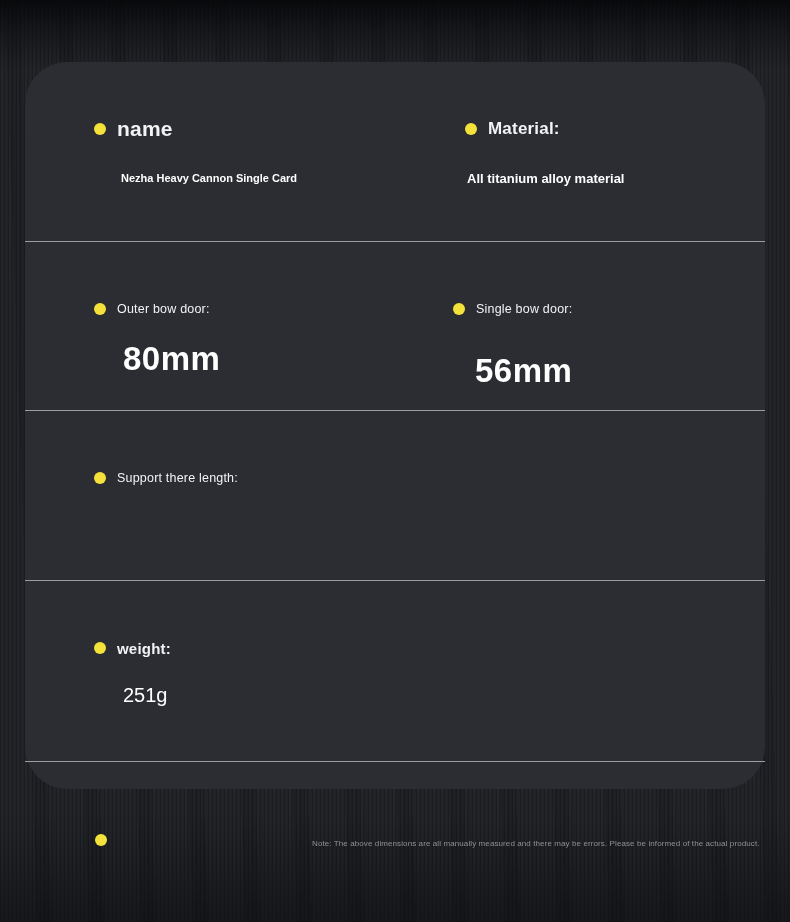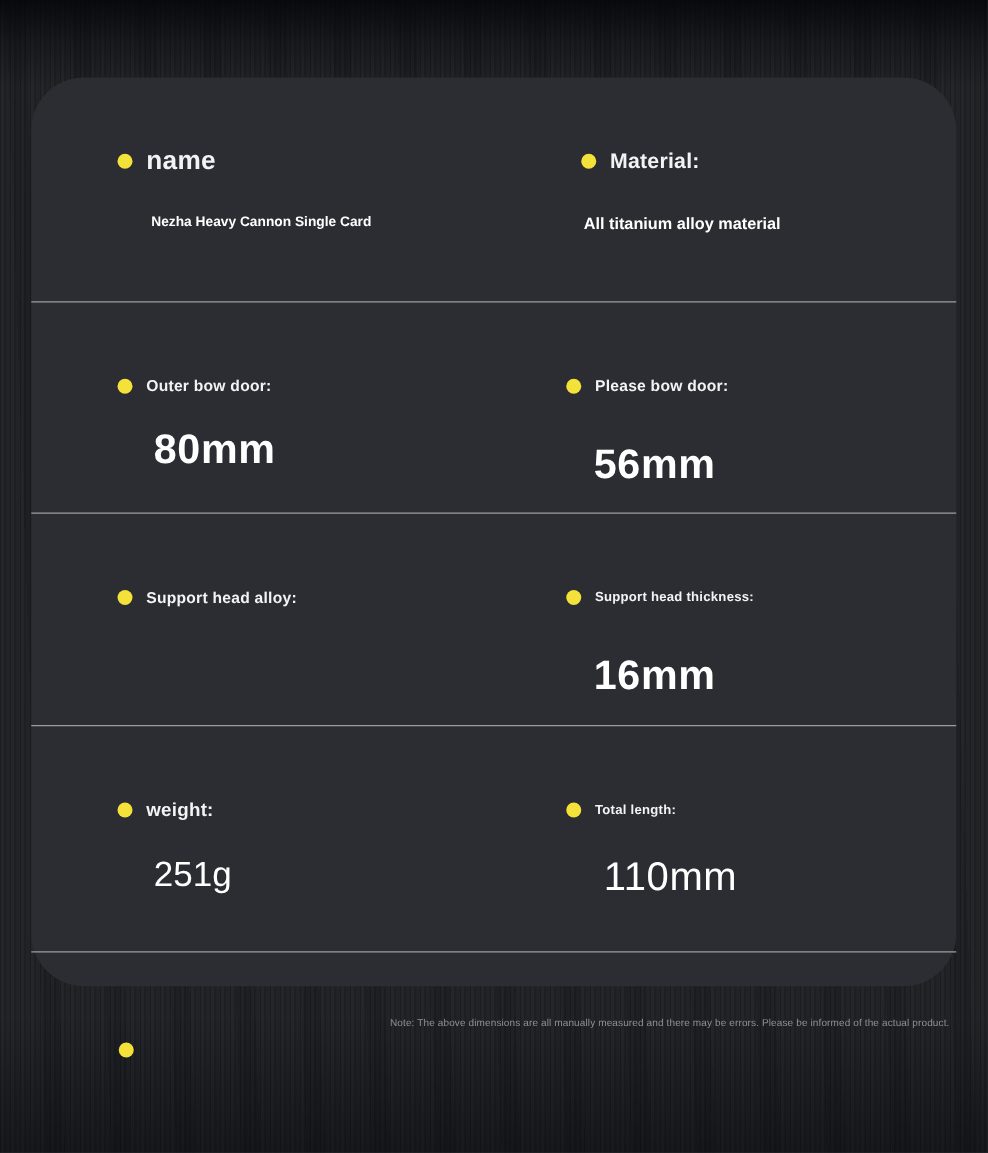--- a/index.html
+++ b/index.html
@@ -34,32 +34,32 @@
   .row-3{height:181px;}
   .cell{position:absolute;top:0;height:100%;width:320px;}
   .cell-left{left:69px;}
   .cell-right{left:428px;}
   .row-0 .cell-right{left:440px;}
   .label-line{position:absolute;top:60px;left:0;height:14px;display:flex;align-items:center;white-space:nowrap;}
   .dot{width:12px;height:12px;border-radius:50%;background:var(--accent);flex:0 0 12px;}
   .label{margin-left:11px;color:var(--text);letter-spacing:0.2px;}
   .lbl-xl{font-size:21px;font-weight:700;}
   .lbl-lg{font-size:17px;font-weight:700;}
-  .lbl-md{font-size:12.5px;font-weight:700;}
+  .lbl-md{font-size:12.5px;font-weight:400;}
   .lbl-sm{font-size:10.5px;font-weight:700;}
   .lbl-w{font-size:15px;font-weight:600;}
   .value{position:absolute;white-space:nowrap;color:#ffffff;}
   .val-xs{font-size:11px;font-weight:700;top:110px;left:27px;}
   .val-sm{font-size:13px;font-weight:700;top:109px;left:2px;}
   .val-xl{font-size:33px;font-weight:700;top:98px;left:29px;letter-spacing:0.5px;}
   .cell-right .val-xl{left:22px;margin-top:12px;}
-  .val-l{font-size:28px;font-weight:500;top:103px;left:29px;}
+  .val-l{font-size:20px;font-weight:500;top:103px;left:29px;}
   .val-xxl{font-size:32px;font-weight:400;top:102px;left:30px;letter-spacing:0.5px;}
   .footer-dot{position:absolute;left:95px;top:834px;}
-  .note{position:absolute;left:312px;top:814px;font-size:8px;color:var(--note);white-space:nowrap;letter-spacing:0.1px;}
+  .note{position:absolute;left:312px;top:839px;font-size:8px;color:var(--note);white-space:nowrap;letter-spacing:0.1px;}
 </style>
 </head>
 <body>
 
 <div class="card">
 
   <section class="row row-0">
     <div class="cell cell-left">
       <div class="label-line">
         <span class="dot"></span>
@@ -80,55 +80,41 @@
     <div class="cell cell-left">
       <div class="label-line">
         <span class="dot"></span>
         <span class="label lbl-md">Outer bow door:</span>
       </div>
       <div class="value val-xl">80mm</div>
     </div>
     <div class="cell cell-right">
       <div class="label-line">
         <span class="dot"></span>
-        <span class="label lbl-md">Please bow door:</span>
+        <span class="label lbl-md">Single bow door:</span>
       </div>
       <div class="value val-xl">56mm</div>
     </div>
   </section>
 
   <section class="row row-2">
     <div class="cell cell-left">
       <div class="label-line">
         <span class="dot"></span>
-        <span class="label lbl-md">Support head alloy:</span>
+        <span class="label lbl-md">Support there length:</span>
       </div>
-    </div>
-    <div class="cell cell-right">
-      <div class="label-line">
-        <span class="dot"></span>
-        <span class="label lbl-sm">Support head thickness:</span>
-      </div>
-      <div class="value val-xl">16mm</div>
     </div>
   </section>
 
   <section class="row row-3">
     <div class="cell cell-left">
       <div class="label-line">
         <span class="dot"></span>
         <span class="label lbl-w">weight:</span>
       </div>
       <div class="value val-l">251g</div>
     </div>
-    <div class="cell cell-right">
-      <div class="label-line">
-        <span class="dot"></span>
-        <span class="label lbl-sm">Total length:</span>
-      </div>
-      <div class="value val-xxl">110mm</div>
-    </div>
   </section>
 
 </div>
 
 <span class="dot footer-dot"></span>
 <div class="note">Note: The above dimensions are all manually measured and there may be errors. Please be informed of the actual product.</div>
 
 </body></html>

